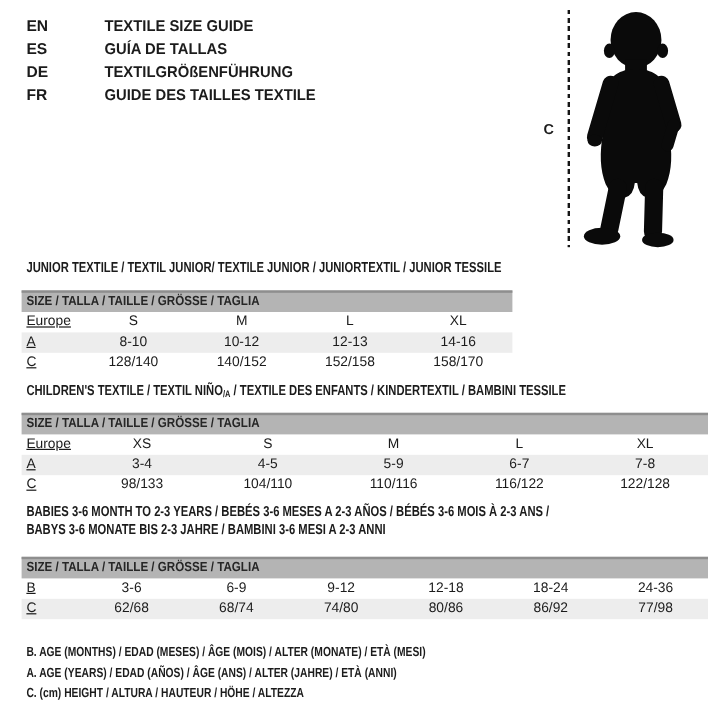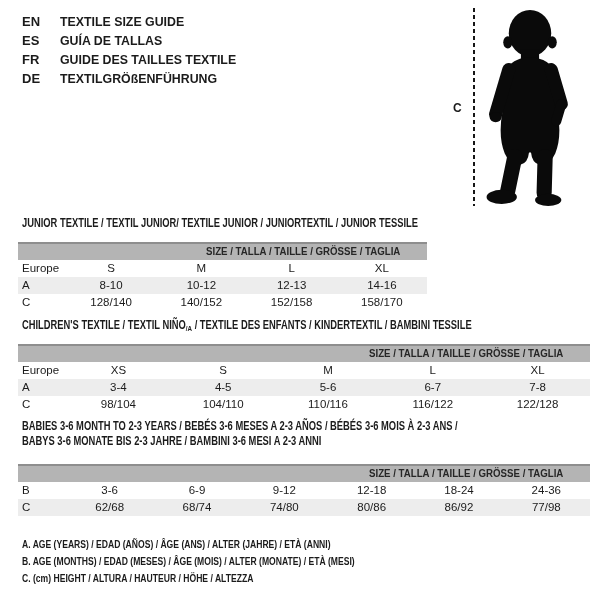--- a/index.html
+++ b/index.html
@@ -6,70 +6,70 @@
   html,body { width:600px; height:600px; background:#ffffff; }
   body {
     position:relative;
     font-family:"Liberation Sans", sans-serif;
     color:#1b1b1b;
     overflow:hidden;
   }
   
   .lang-list { position:absolute; left:22px; top:12px; }
   .lang-row { display:flex; height:19px; line-height:19px;
-              font-weight:700; font-size:13px; white-space:nowrap; }
+              font-weight:700; font-size:13px; white-space:nowrap;gap:27px; }
   .lang-code { width:38px; }
   .lang-label { display:inline-block; transform:scaleX(0.95); transform-origin:0 50%; }
   
   .measure-line { position:absolute; left:473px; top:8px; width:2px; height:198px;
                   background:repeating-linear-gradient(to bottom,#161616 0 4px,transparent 4px 7px); }
   .measure-label { position:absolute; left:453px; top:101px;
                    font-weight:700; font-size:12px; }
   .baby-figure { position:absolute; left:484px; top:5px; width:92px; height:202px; }
   
   .sec-title { position:absolute; left:22px; font-weight:700; font-size:12px;
                white-space:nowrap; }
   .cond { display:inline-block; transform:scaleX(0.78); transform-origin:0 50%;
           white-space:nowrap; }
   .sub { font-size:8px; vertical-align:-2px; }
   
   .size-table { position:absolute; left:18px; }
   .t-bar { height:18px; line-height:15px; background:#b4b4b4;
            border-top:2px solid #8e8e8e; padding-left:4px;
-           font-weight:700; font-size:11px; color:#262626;text-align:right; }
+           font-weight:700; font-size:11px; color:#262626; }
   .t-bar .bar-text { display:inline-block; transform:scaleX(0.88);
                      transform-origin:0 50%; white-space:nowrap; }
   .t-row { display:flex; height:17px; line-height:17px; font-size:11.5px; }
   .t-row.shaded { background:#ededed; }
-  .t-lbl { width:48px; padding-left:4px; }
+  .t-lbl { width:48px; padding-left:4px;text-decoration:underline; }
   .t-cell { flex:1; text-align:center; }
   
   .legend { position:absolute; left:22px; top:536px; }
   .legend-line { height:17px; line-height:17px; font-weight:700; font-size:11px;
                  white-space:nowrap; }
 </style>
 </head>
 <body>
 
 <div class="lang-list">
   <div class="lang-row">
     <span class="lang-code">EN</span>
     <span class="lang-label">TEXTILE SIZE GUIDE</span>
   </div>
   <div class="lang-row">
     <span class="lang-code">ES</span>
     <span class="lang-label">GUÍA DE TALLAS</span>
   </div>
   <div class="lang-row">
+    <span class="lang-code">DE</span>
+    <span class="lang-label">TEXTILGRÖßENFÜHRUNG</span>
+  </div>
+  <div class="lang-row">
     <span class="lang-code">FR</span>
     <span class="lang-label">GUIDE DES TAILLES TEXTILE</span>
-  </div>
-  <div class="lang-row">
-    <span class="lang-code">DE</span>
-    <span class="lang-label">TEXTILGRÖßENFÜHRUNG</span>
   </div>
 </div>
 
 <div class="measure-line"></div>
 <div class="measure-label">C</div>
 <svg class="baby-figure" viewBox="0 0 90 200" xmlns="http://www.w3.org/2000/svg">
   <g fill="#0a0a0a" stroke="none">
     <ellipse cx="45" cy="28" rx="21" ry="23"></ellipse>
     <ellipse cx="23" cy="37" rx="4.5" ry="6"></ellipse>
     <ellipse cx="67" cy="37" rx="4.5" ry="6"></ellipse>
@@ -133,27 +133,27 @@
     <div class="t-cell">XS</div>
     <div class="t-cell">S</div>
     <div class="t-cell">M</div>
     <div class="t-cell">L</div>
     <div class="t-cell">XL</div>
   </div>
   <div class="t-row shaded">
     <div class="t-lbl">A</div>
     <div class="t-cell">3-4</div>
     <div class="t-cell">4-5</div>
-    <div class="t-cell">5-6</div>
+    <div class="t-cell">5-9</div>
     <div class="t-cell">6-7</div>
     <div class="t-cell">7-8</div>
   </div>
   <div class="t-row">
     <div class="t-lbl">C</div>
-    <div class="t-cell">98/104</div>
+    <div class="t-cell">98/133</div>
     <div class="t-cell">104/110</div>
     <div class="t-cell">110/116</div>
     <div class="t-cell">116/122</div>
     <div class="t-cell">122/128</div>
   </div>
 </div>
 
 <div class="sec-title" style="top:419px;line-height:14.5px">
   <span class="cond">BABIES 3-6 MONTH TO 2-3 YEARS / BEBÉS 3-6 MESES A 2-3 AÑOS / BÉBÉS 3-6 MOIS À 2-3 ANS /</span><br>
   <span class="cond">BABYS 3-6 MONATE BIS 2-3 JAHRE / BAMBINI 3-6 MESI A 2-3 ANNI</span>
@@ -177,21 +177,21 @@
     <div class="t-cell">68/74</div>
     <div class="t-cell">74/80</div>
     <div class="t-cell">80/86</div>
     <div class="t-cell">86/92</div>
     <div class="t-cell">77/98</div>
   </div>
 </div>
 
 <div class="legend">
   <div class="legend-line">
-    <span class="cond">A. AGE (YEARS) / EDAD (AÑOS) / ÂGE (ANS) / ALTER (JAHRE) / ETÀ (ANNI)</span>
+    <span class="cond">B. AGE (MONTHS) / EDAD (MESES) / ÂGE (MOIS) / ALTER (MONATE) / ETÀ (MESI)</span>
   </div>
   <div class="legend-line">
-    <span class="cond">B. AGE (MONTHS) / EDAD (MESES) / ÂGE (MOIS) / ALTER (MONATE) / ETÀ (MESI)</span>
+    <span class="cond">A. AGE (YEARS) / EDAD (AÑOS) / ÂGE (ANS) / ALTER (JAHRE) / ETÀ (ANNI)</span>
   </div>
   <div class="legend-line">
     <span class="cond">C. (cm) HEIGHT / ALTURA / HAUTEUR / HÖHE / ALTEZZA</span>
   </div>
 </div>
 
 </body></html>

